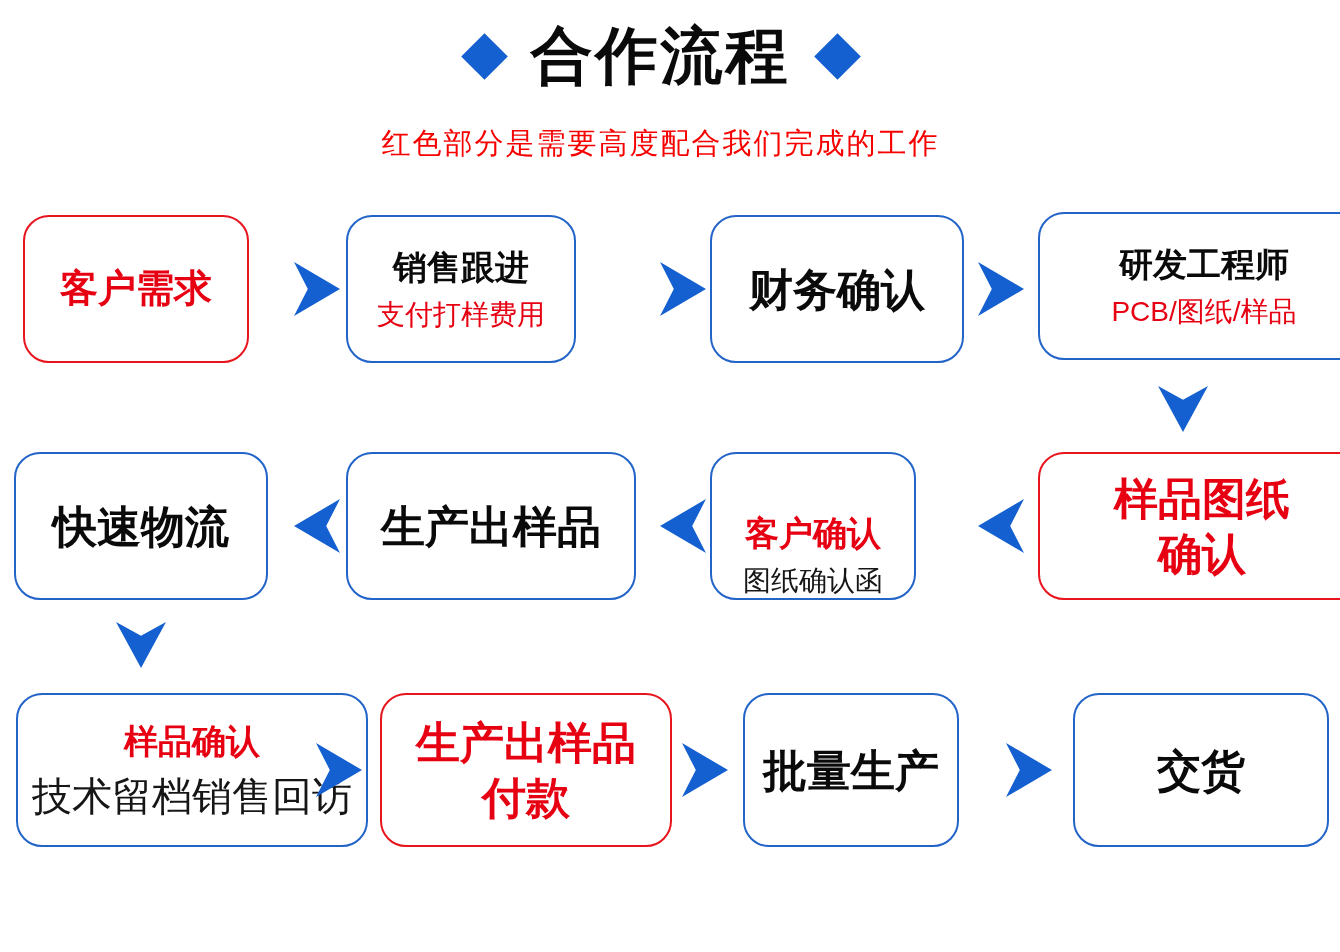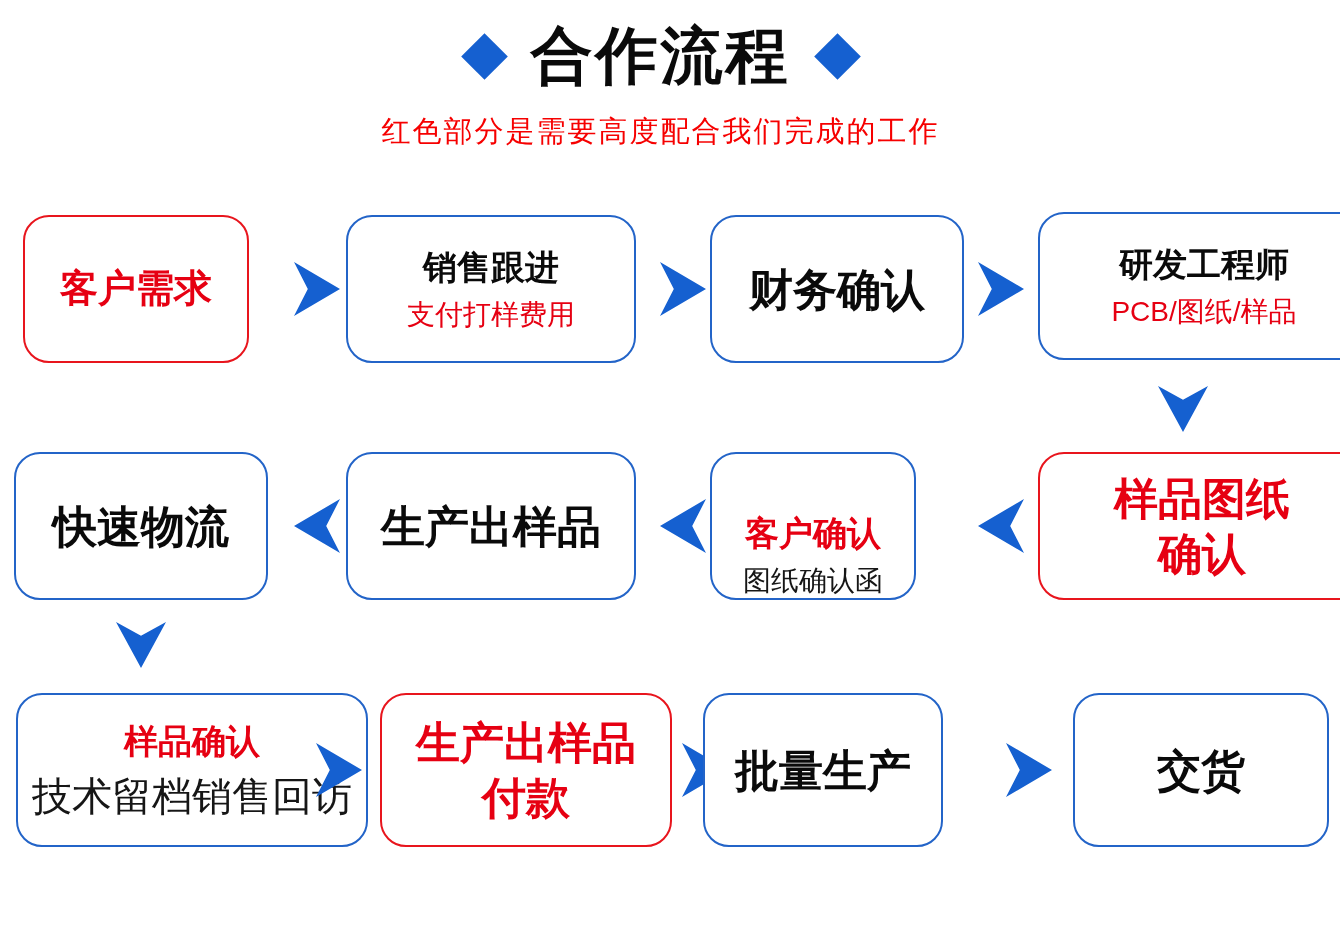--- a/index.html
+++ b/index.html
@@ -6,48 +6,48 @@
   body{
     width:1340px;height:952px;background:#ffffff;position:relative;overflow:hidden;
     font-family:"Liberation Sans","DejaVu Sans",sans-serif;
     --blue:#1560d0;--border-blue:#2364c8;--red:#e60012;--border-red:#e8151d;--ink:#0a0a0a;
   }
   
   .header{position:absolute;left:0;top:14px;width:1321px;text-align:center;}
   .title-row{display:flex;align-items:center;justify-content:center;gap:30px;height:84px;}
   .diamond{width:33px;height:33px;background:var(--blue);transform:rotate(45deg);flex:0 0 auto;}
   .title-text{font-size:62px;font-weight:900;color:var(--ink);letter-spacing:3px;line-height:1;}
-  .subtitle{margin-top:14px;font-size:29px;color:#f60000;letter-spacing:2px;font-weight:500;}
+  .subtitle{margin-top:26px;font-size:29px;color:#f60000;letter-spacing:2px;font-weight:500;}
   
   .node{
     position:absolute;box-sizing:border-box;border-radius:26px;background:#fff;
     display:flex;flex-direction:column;align-items:center;justify-content:center;
     text-align:center;
   }
   .b-blue{border:2px solid var(--border-blue);}
   .b-red{border:2.5px solid var(--border-red);}
   .t-main{font-size:44px;font-weight:800;color:var(--ink);line-height:1.25;}
   .t-main.sm{font-size:34px;}
   .t-red{color:var(--red);}
   .t-sub{font-size:28px;margin-top:10px;line-height:1.2;}
   .t-sub.black{color:#161616;}
   .t-sub.red{color:var(--red);}
   .t-sub.wide{font-size:40px;letter-spacing:0px;}
   
   .pos-1 {left:23px;  top:215px;width:226px;height:148px;font-family:Liberation Serif, serif;}
-  .pos-2 {left:346px; top:215px;width:290px;height:148px;text-align:center;}
+  .pos-2 {left:346px; top:215px;width:230px;height:148px;text-align:center;}
   .pos-3 {left:710px; top:215px;width:254px;height:148px;}
   .pos-4 {left:1038px;top:212px;width:332px;height:148px;text-align:right;}
   .pos-5 {left:1038px;top:452px;width:328px;height:148px;}
   .pos-6 {left:710px; top:452px;width:206px;height:148px;justify-content:flex-end;}
   .pos-7 {left:346px; top:452px;width:290px;height:148px;justify-content:center;}
   .pos-8 {left:14px;  top:452px;width:254px;height:148px;}
   .pos-9 {left:16px;  top:693px;width:352px;height:154px;}
   .pos-10{left:380px; top:693px;width:292px;height:154px;}
-  .pos-11{left:703px; top:693px;width:240px;height:154px;}
+  .pos-11{left:743px; top:693px;width:216px;height:154px;}
   .pos-12{left:1073px;top:693px;width:256px;height:154px;}
   
   .arrow{position:absolute;background:var(--blue);}
   .ar{width:46px;height:54px;clip-path:polygon(0 0,100% 50%,0 100%,30% 50%);}
   .al{width:46px;height:54px;clip-path:polygon(100% 0,0 50%,100% 100%,70% 50%);}
   .ad{width:50px;height:46px;clip-path:polygon(0 0,50% 100%,100% 0,50% 30%);}
   .a-r1a{left:294px;top:262px;} .a-r1b{left:660px;top:262px;} .a-r1c{left:978px;top:262px;}
   .a-d1 {left:1158px;top:386px;}
   .a-r2a{left:978px;top:499px;} .a-r2b{left:660px;top:499px;} .a-r2c{left:294px;top:499px;}
   .a-d2 {left:116px;top:622px;}

